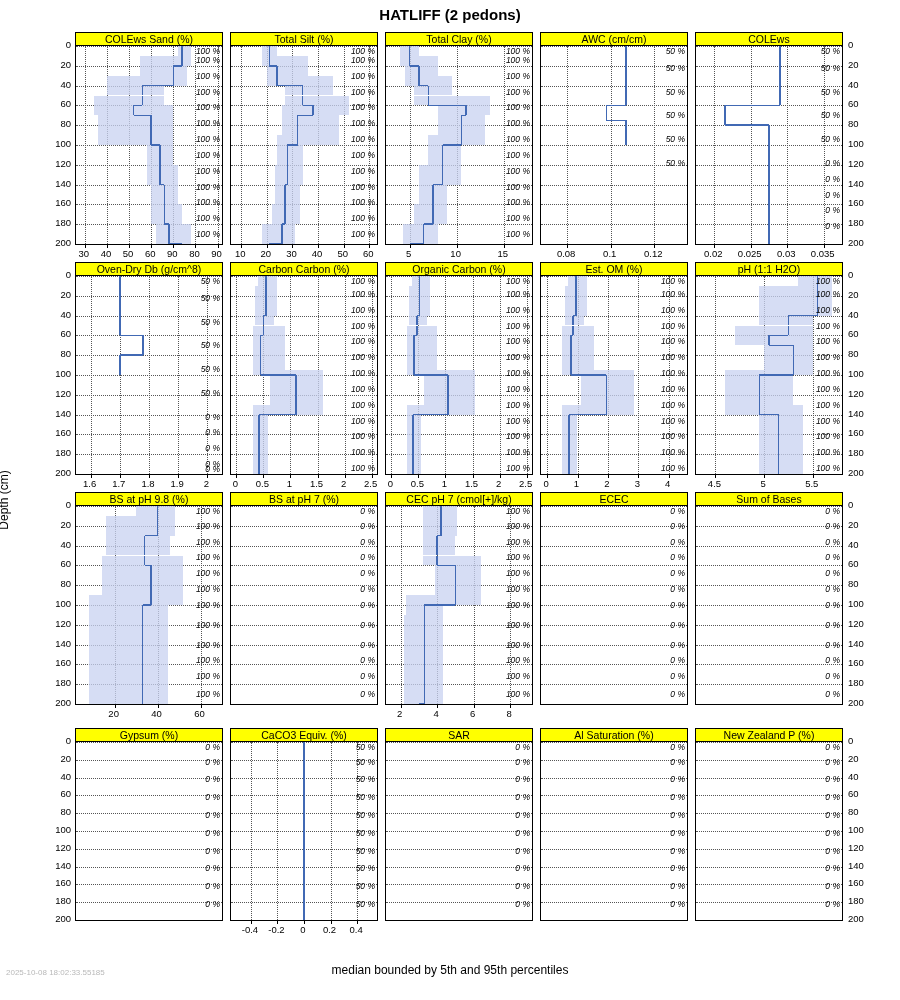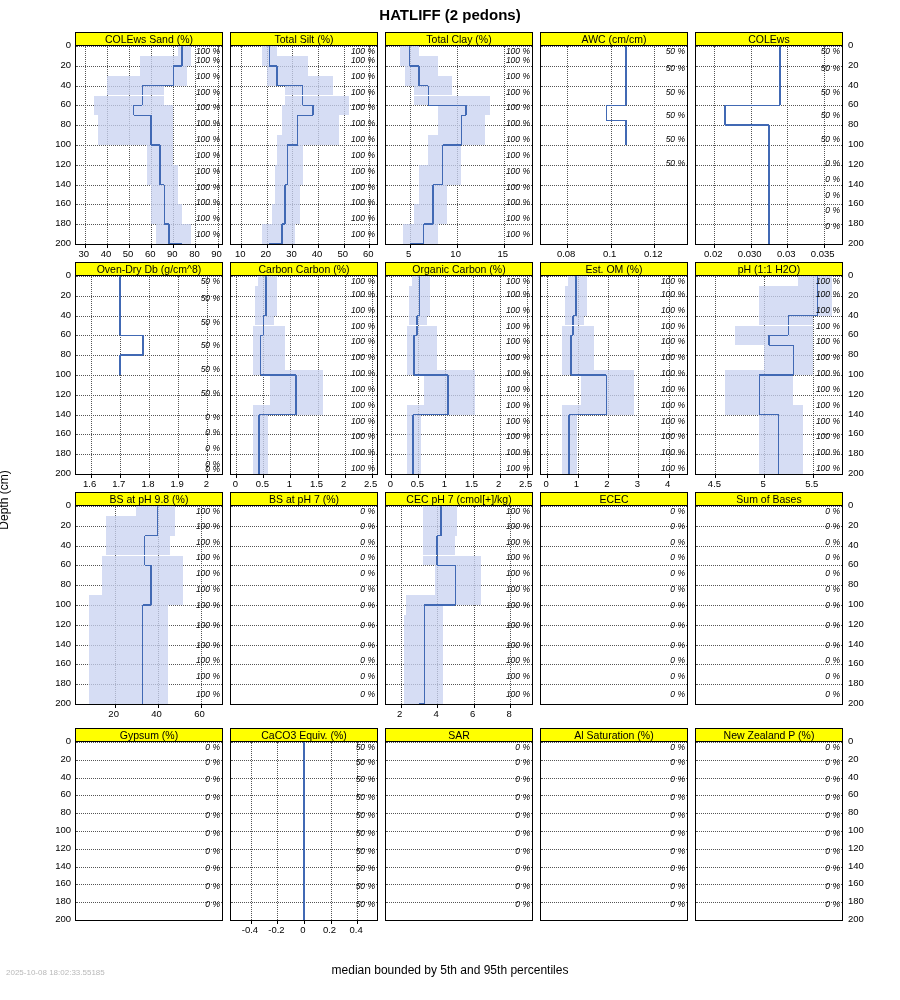--- a/index.html
+++ b/index.html
@@ -381,21 +381,21 @@
         <div class="pctlab" style="top: 64.3px;">50 %</div>
         <div class="pctlab" style="top: 88.06px;">50 %</div>
         <div class="pctlab" style="top: 111.82px;">0 %</div>
         <div class="pctlab" style="top: 127.66px;">0 %</div>
         <div class="pctlab" style="top: 143.5px;">0 %</div>
         <div class="pctlab" style="top: 159.34px;">0 %</div>
         <div class="pctlab" style="top: 175.18px;">0 %</div>
       </div>
       <div class="xtick" style="left: -1.75px; width: 40px; top: 216px;">0.02</div>
       <div class="tickmark" style="left: 19.25px; top: 213px; width: 1px; height: 3px;"></div>
-      <div class="xtick" style="left: 34.75px; width: 40px; top: 216px;">0.030</div>
+      <div class="xtick" style="left: 34.75px; width: 40px; top: 216px;">0.025</div>
       <div class="tickmark" style="left: 55.75px; top: 213px; width: 1px; height: 3px;"></div>
       <div class="xtick" style="left: 71.25px; width: 40px; top: 216px;">0.03</div>
       <div class="tickmark" style="left: 92.25px; top: 213px; width: 1px; height: 3px;"></div>
       <div class="xtick" style="left: 107.75px; width: 40px; top: 216px;">0.035</div>
       <div class="tickmark" style="left: 128.75px; top: 213px; width: 1px; height: 3px;"></div>
     </div>
     <div class="panel" style="left: 75px; top: 262px; width: 148px; height: 213px;">
       <div class="ptitle" style="background: rgb(255, 255, 0);">Oven-Dry Db (g/cm^8)</div>
       <div class="plotbox" style="width: 148px; height: 200px;">
         <div class="vgrid" style="left: 14.6px; border-left-color: rgb(85, 85, 85);"></div>

